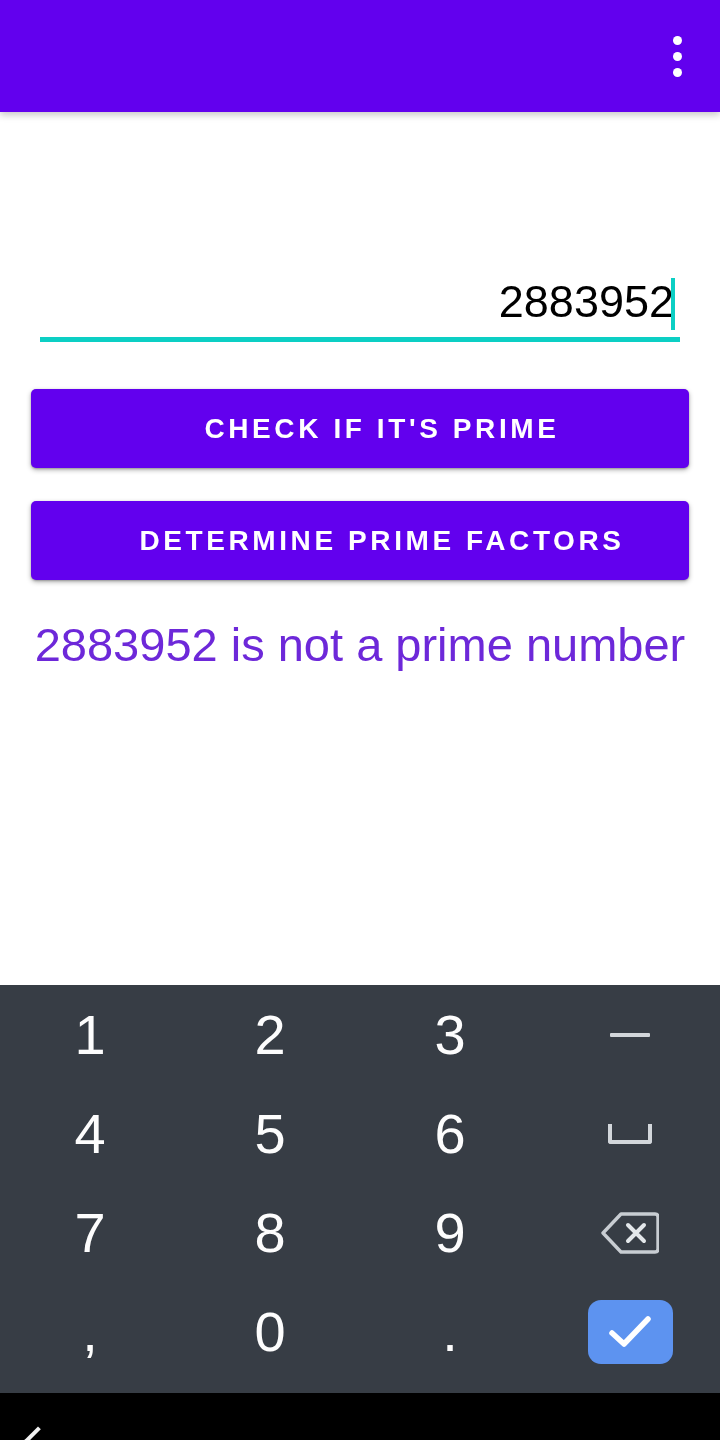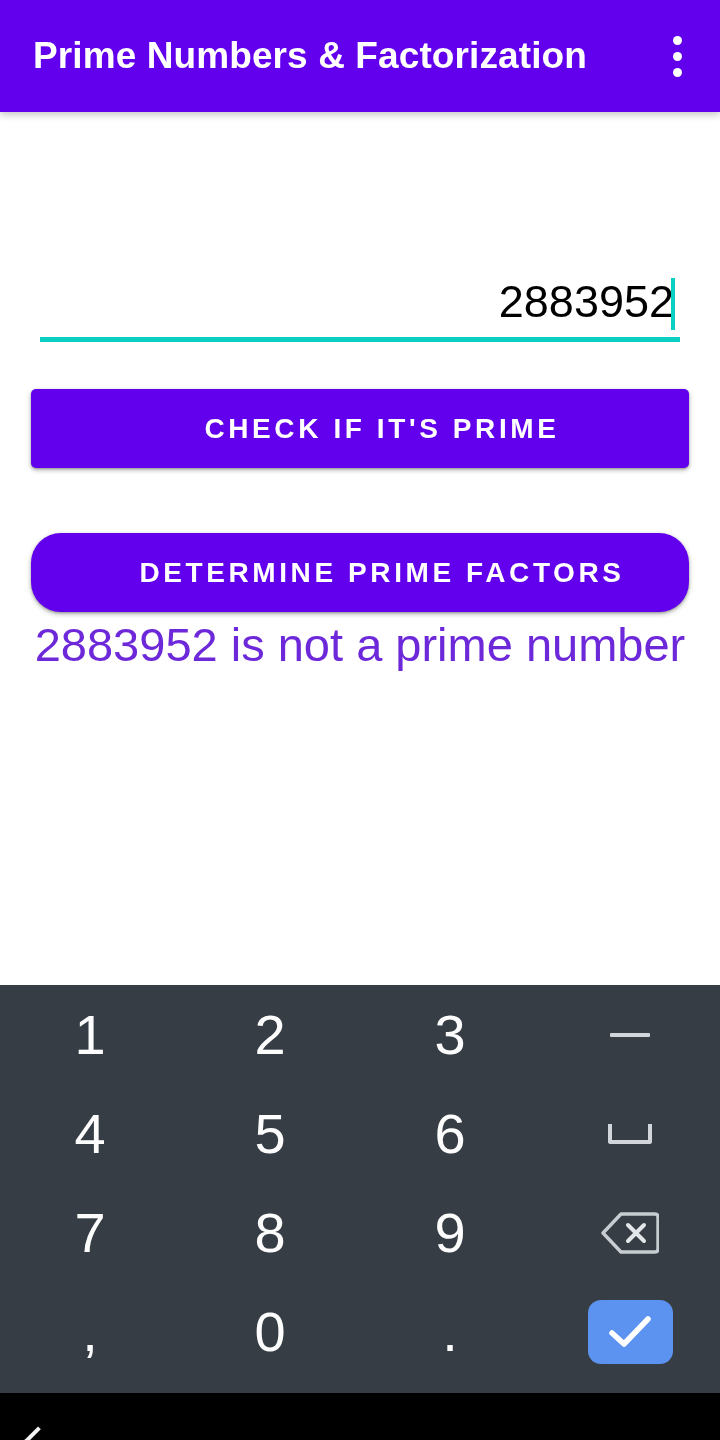--- a/index.html
+++ b/index.html
@@ -93,21 +93,21 @@
     color:#ffffff;
     font-family:"Liberation Sans", sans-serif;
     font-size:28px;
     font-weight:bold;
     letter-spacing:3.6px;
     cursor:pointer;
     box-shadow:0 2px 5px rgba(0,0,0,0.30), 0 1px 2px rgba(0,0,0,0.22);
     padding-left:44px;
   }
   #btn-check  { top:277px; }
-  #btn-factor { top:421px;border-radius:30px; }
+  #btn-factor { top:389px; }
 
   #result-text {
     position:absolute;
     left:0; top:505px;
     width:720px;
     text-align:center;
     font-size:47px;
     color:#787878;
     white-space:nowrap;
   }
@@ -180,21 +180,20 @@
     border-top:4px solid #f2f2f2;
     transform:rotate(-45deg);
   }
 </style>
 </head>
 <body>
 
 <div id="screen" style="--purple: #6200ee; --teal: #0ccfc4; --kbbg: #373d45; --enterblue: #5d93f0;">
 
   <div id="appbar">
-    <div id="appbar-title">Prime Numbers &amp; Factorization</div>
     <div id="overflow-btn">
       <div class="dot"></div>
       <div class="dot"></div>
       <div class="dot"></div>
     </div>
   </div>
 
   <div id="content">
 
     <div id="input-wrap">

